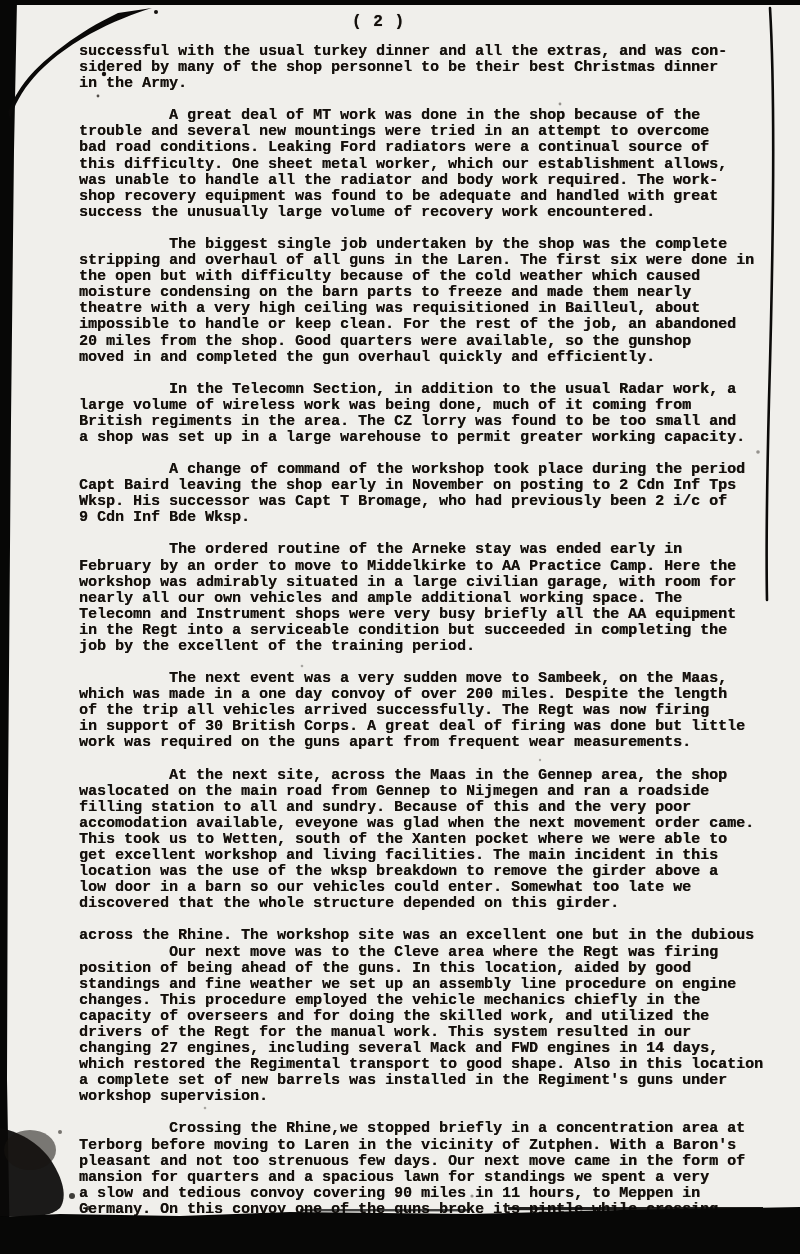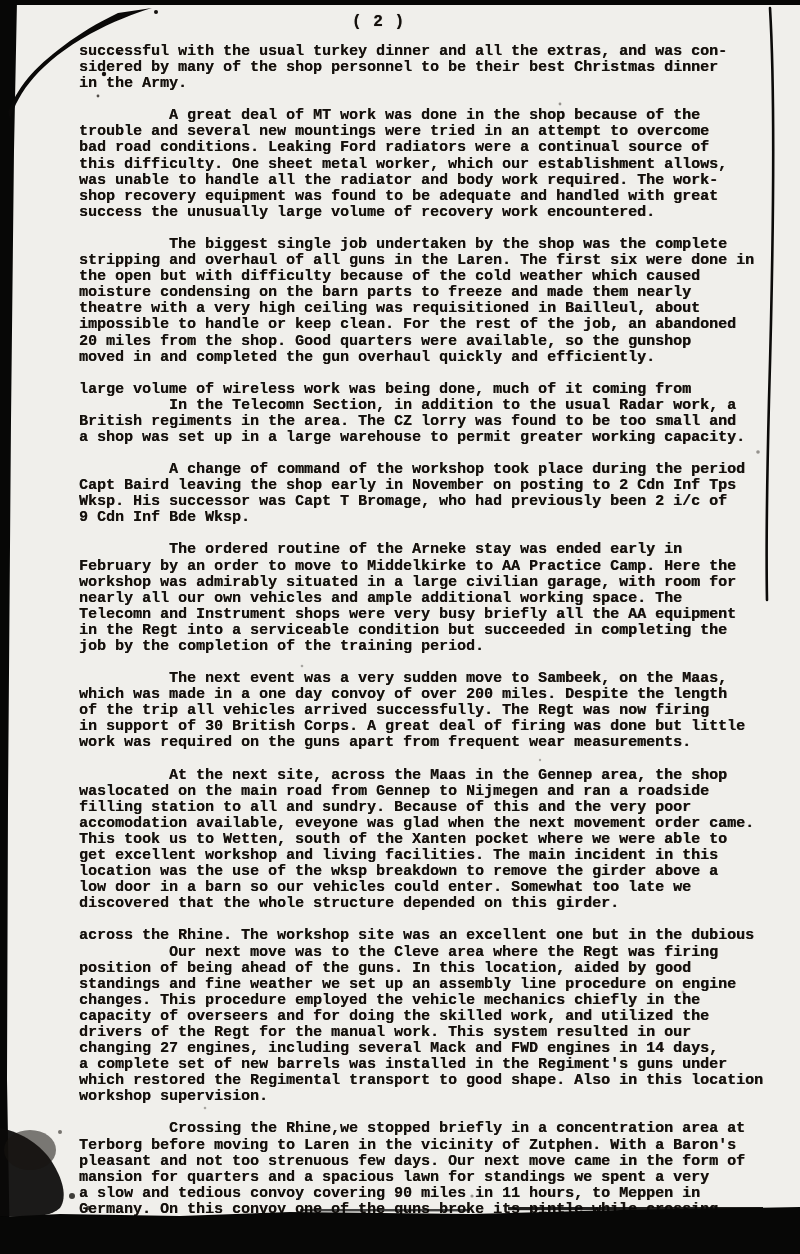--- a/index.html
+++ b/index.html
@@ -70,39 +70,39 @@
         <div class="line">          The biggest single job undertaken by the shop was the complete</div>
         <div class="line">stripping and overhaul of all guns in the Laren. The first six were done in</div>
         <div class="line">the open but with difficulty because of the cold weather which caused</div>
         <div class="line">moisture condensing on the barn parts to freeze and made them nearly</div>
         <div class="line">theatre with a very high ceiling was requisitioned in Bailleul, about</div>
         <div class="line">impossible to handle or keep clean. For the rest of the job, an abandoned</div>
         <div class="line">20 miles from the shop. Good quarters were available, so the gunshop</div>
         <div class="line">moved in and completed the gun overhaul quickly and efficiently.</div>
       </div>
       <div class="paragraph">
+        <div class="line">          In the Telecomn Section, in addition to the usual Radar work, a</div>
         <div class="line">large volume of wireless work was being done, much of it coming from</div>
-        <div class="line">          In the Telecomn Section, in addition to the usual Radar work, a</div>
         <div class="line">British regiments in the area. The CZ lorry was found to be too small and</div>
         <div class="line">a shop was set up in a large warehouse to permit greater working capacity.</div>
       </div>
       <div class="paragraph">
         <div class="line">          A change of command of the workshop took place during the period</div>
         <div class="line">Capt Baird leaving the shop early in November on posting to 2 Cdn Inf Tps</div>
         <div class="line">Wksp. His successor was Capt T Bromage, who had previously been 2 i/c of</div>
         <div class="line">9 Cdn Inf Bde Wksp.</div>
       </div>
       <div class="paragraph">
         <div class="line">          The ordered routine of the Arneke stay was ended early in</div>
         <div class="line">February by an order to move to Middelkirke to AA Practice Camp. Here the</div>
         <div class="line">workshop was admirably situated in a large civilian garage, with room for</div>
         <div class="line">nearly all our own vehicles and ample additional working space. The</div>
         <div class="line">Telecomn and Instrument shops were very busy briefly all the AA equipment</div>
         <div class="line">in the Regt into a serviceable condition but succeeded in completing the</div>
-        <div class="line">job by the completion of the training period.</div>
+        <div class="line">job by the excellent of the training period.</div>
       </div>
       <div class="paragraph">
         <div class="line">          The next event was a very sudden move to Sambeek, on the Maas,</div>
         <div class="line">which was made in a one day convoy of over 200 miles. Despite the length</div>
         <div class="line">of the trip all vehicles arrived successfully. The Regt was now firing</div>
         <div class="line">in support of 30 British Corps. A great deal of firing was done but little</div>
         <div class="line">work was required on the guns apart from frequent wear measurements.</div>
       </div>
       <div class="paragraph">
         <div class="line">          At the next site, across the Maas in the Gennep area, the shop</div>
@@ -117,22 +117,22 @@
       </div>
       <div class="paragraph">
         <div class="line">across the Rhine. The workshop site was an excellent one but in the dubious</div>
         <div class="line">          Our next move was to the Cleve area where the Regt was firing</div>
         <div class="line">position of being ahead of the guns. In this location, aided by good</div>
         <div class="line">standings and fine weather we set up an assembly line procedure on engine</div>
         <div class="line">changes. This procedure employed the vehicle mechanics chiefly in the</div>
         <div class="line">capacity of overseers and for doing the skilled work, and utilized the</div>
         <div class="line">drivers of the Regt for the manual work. This system resulted in our</div>
         <div class="line">changing 27 engines, including several Mack and FWD engines in 14 days,</div>
+        <div class="line">which restored the Regimental transport to good shape. Also in this location</div>
         <div class="line">a complete set of new barrels was installed in the Regiment's guns under</div>
-        <div class="line">which restored the Regimental transport to good shape. Also in this location</div>
         <div class="line">workshop supervision.</div>
       </div>
       <div class="paragraph">
         <div class="line">          Crossing the Rhine,we stopped briefly in a concentration area at</div>
         <div class="line">Terborg before moving to Laren in the vicinity of Zutphen. With a Baron's</div>
         <div class="line">pleasant and not too strenuous few days. Our next move came in the form of</div>
         <div class="line">mansion for quarters and a spacious lawn for standings we spent a very</div>
         <div class="line">a slow and tedious convoy covering 90 miles in 11 hours, to Meppen in</div>
         <div class="line">Germany. On this convoy one of the guns broke its pintle while crossing</div>
       </div>

